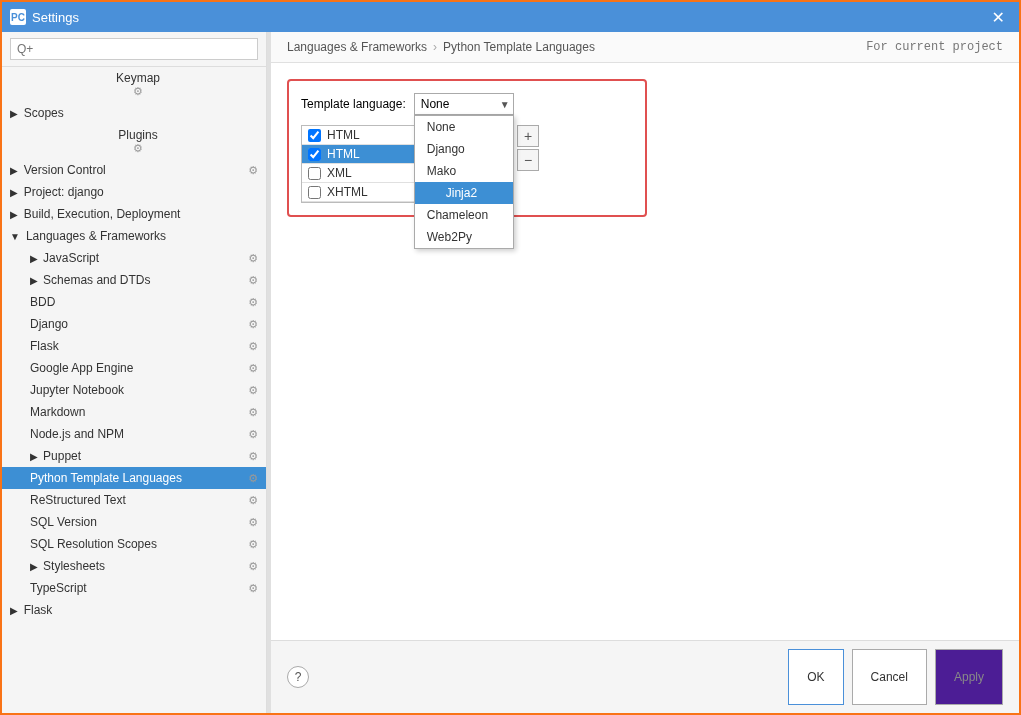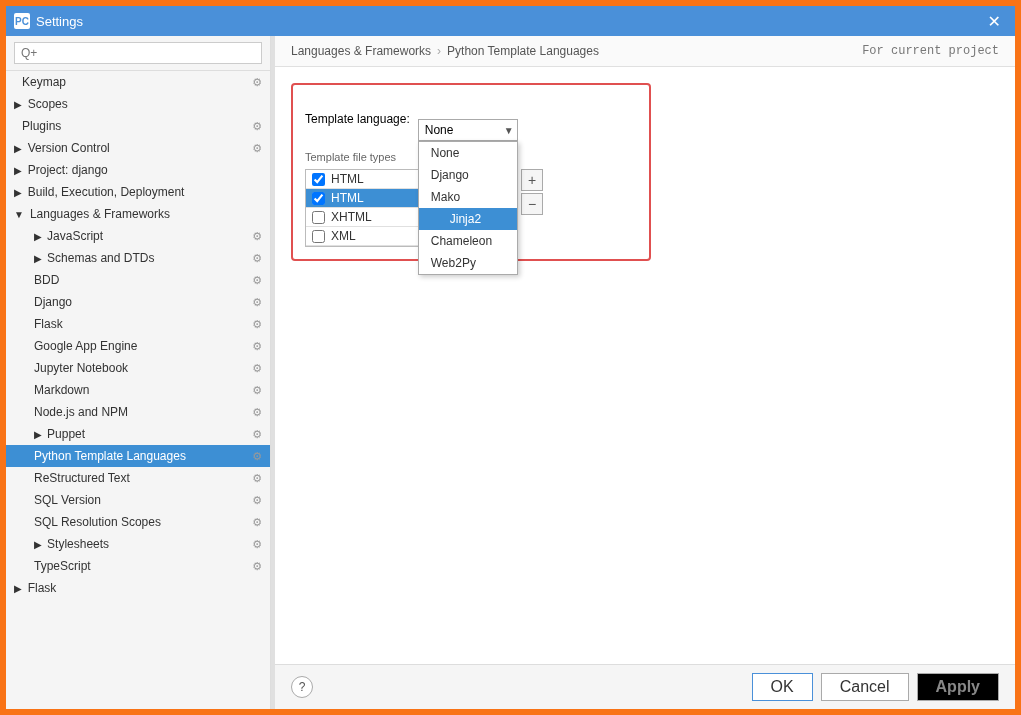--- a/index.html
+++ b/index.html
@@ -1,34 +1,34 @@
 <!DOCTYPE html>
 <html><head>
   <meta charset="utf-8">
   <style>
     * { box-sizing: border-box; margin: 0; padding: 0; }
     body { font-family: 'Segoe UI', Arial, sans-serif; font-size: 12px; background: #f0f0f0; width: 1021px; height: 715px; overflow: hidden; }
 
-    .window { width: 1021px; height: 715px; background: #fff; border: 6px solid #f97316; display: flex; flex-direction: column; }
+    .window { width: 1021px; height: 715px; background: #fff; border: 2px solid #f97316; display: flex; flex-direction: column; }
 
     .title-bar { background: #4a90d9; color: #fff; padding: 4px 8px; display: flex; align-items: center; justify-content: space-between; height: 30px; }
     .title-bar-left { display: flex; align-items: center; gap: 6px; }
     .title-bar-icon { width: 16px; height: 16px; background: #fff; border-radius: 2px; display: flex; align-items: center; justify-content: center; font-size: 10px; color: #4a90d9; font-weight: bold; }
     .title-bar-text { font-size: 13px; font-weight: 400; }
     .title-bar-close { cursor: pointer; font-size: 16px; color: #fff; background: none; border: none; padding: 2px 6px; }
 
     .content { display: flex; flex: 1; overflow: hidden; }
 
     
     .sidebar { width: 265px; background: #f5f5f5; border-right: 1px solid #ddd; display: flex; flex-direction: column; overflow: hidden; }
     .search-bar { padding: 6px 8px; border-bottom: 1px solid #ddd; }
     .search-input { width: 100%; padding: 3px 6px; border: 1px solid #ccc; font-size: 12px; outline: none; }
 
     .sidebar-list { flex: 1; overflow-y: auto; }
-    .sidebar-item { padding: 4px 8px 4px 16px; cursor: pointer; display: flex; align-items: center; justify-content: space-between; color: #333; }
+    .sidebar-item { padding: 4px 8px 4px 16px; cursor: pointer; display: flex; align-items: center; justify-content: space-between; color: #333; flex-direction: column; }
 
     .sidebar-group { }
     .sidebar-group-header { padding: 4px 8px 4px 8px; cursor: pointer; display: flex; align-items: center; gap: 4px; color: #333; font-weight: 500; }
     .sidebar-group-children { }
     .sidebar-child { padding: 4px 8px 4px 28px; cursor: pointer; display: flex; align-items: center; justify-content: space-between; color: #333; }
     .sidebar-child.selected { background: #3d8fd4; color: #fff; }
 
     .chevron { font-size: 10px; margin-right: 2px; }
     .sidebar-icon { color: #999; font-size: 11px; }
 
@@ -41,21 +41,21 @@
     .breadcrumb-current { color: #555; font-size: 12px; }
     .breadcrumb-project { color: #777; font-size: 12px; margin-left: auto; font-family: Liberation Mono, monospace; }
 
     .main-content { flex: 1; padding: 16px; overflow: auto; position: relative; }
 
     
     .form-box { border: 2px solid #e05050; border-radius: 4px; padding: 12px; display: inline-block; min-width: 360px; background: #fff; position: relative; }
     .form-row { display: flex; align-items: center; gap: 8px; margin-bottom: 10px; }
     .form-label { font-size: 12px; color: #000000; white-space: nowrap; }
 
-    .select-wrapper { position: relative; display: inline-block; margin-top: 22px; }
+    .select-wrapper { position: relative; display: inline-block; }
     .template-select { padding: 3px 24px 3px 6px; border: 1px solid #aaa; font-size: 12px; background: #fff; appearance: none; cursor: pointer; min-width: 100px; outline: none; }
     .select-arrow { position: absolute; right: 4px; top: 50%; transform: translateY(-50%); font-size: 10px; pointer-events: none; color: #555; }
 
     .dropdown-open { border: 1px solid #aaa; background: #fff; position: absolute; top: 100%; left: 0; z-index: 100; min-width: 100px; box-shadow: 2px 2px 5px rgba(0,0,0,0.2); }
     .dropdown-item { padding: 4px 12px; cursor: pointer; font-size: 12px; color: #333; }
     .dropdown-item.selected { background: #3d8fd4; color: #fff; padding-left: 31px; }
 
     .file-types-label { font-size: 11px; color: #666; margin-bottom: 6px; }
     .file-types-table { border: 1px solid #bbb; min-width: 200px; }
     .file-type-row { display: flex; align-items: center; padding: 2px 6px; border-bottom: 1px solid #e0e0e0; }
@@ -65,23 +65,23 @@
     .file-type-name { font-size: 12px; color: #333; }
 
     .table-with-buttons { display: flex; gap: 16px; align-items: flex-start; }
     .table-buttons { display: flex; flex-direction: column; gap: 2px; }
     .table-btn { width: 22px; height: 22px; border: 1px solid #aaa; background: #f5f5f5; cursor: pointer; display: flex; align-items: center; justify-content: center; font-size: 14px; color: #555; }
 
     
     .bottom-bar { padding: 8px 16px; border-top: 1px solid #ddd; background: #f5f5f5; display: flex; align-items: center; justify-content: space-between; }
     .help-btn { width: 22px; height: 22px; border-radius: 50%; border: 1px solid #aaa; background: #fff; cursor: pointer; font-size: 12px; color: #555; display: flex; align-items: center; justify-content: center; }
     .dialog-buttons { display: flex; gap: 8px; }
-    .dialog-btn { padding: 4px 18px; border: 1px solid #aaa; background: #fff; cursor: pointer; font-size: 16px; color: #333; }
+    .dialog-btn { padding: 20px 18px; border: 1px solid #aaa; background: #fff; cursor: pointer; font-size: 12px; color: #333; }
     .dialog-btn.primary { background: #fff; border-color: #4a90d9; color: #333; }
-    .dialog-btn.apply { background: #000000; color: #888; font-weight: bold; }
+    .dialog-btn.apply { background: #4c1d95; color: #888; }
 
     .resizer { width: 4px; background: #e0e0e0; cursor: col-resize; }
   </style>
 </head>
 <body>
 
 <div class="window">
 
   <div class="title-bar">
     <div class="title-bar-left">
@@ -267,38 +267,37 @@
                 <div class="dropdown-item">Django</div>
                 <div class="dropdown-item">Mako</div>
                 <div class="dropdown-item selected">Jinja2</div>
                 <div class="dropdown-item">Chameleon</div>
                 <div class="dropdown-item">Web2Py</div>
               </div>
             </div>
           </div>
 
           <div>
-            <div class="file-types-label">Template file types</div>
             <div class="table-with-buttons">
               <div class="file-types-table">
                 <div class="file-type-row">
                   <input type="checkbox" class="file-type-checkbox" checked="" style="">
                   <span class="file-type-name">HTML</span>
                 </div>
                 <div class="file-type-row selected-row">
                   <input type="checkbox" class="file-type-checkbox" checked="" style="">
                   <span class="file-type-name" style="color:#fff">HTML</span>
                 </div>
                 <div class="file-type-row">
                   <input type="checkbox" class="file-type-checkbox" style="">
-                  <span class="file-type-name">XHTML</span>
+                  <span class="file-type-name">XML</span>
                 </div>
                 <div class="file-type-row">
                   <input type="checkbox" class="file-type-checkbox" style="">
-                  <span class="file-type-name">XML</span>
+                  <span class="file-type-name">XHTML</span>
                 </div>
               </div>
               <div class="table-buttons">
                 <button class="table-btn">+</button>
                 <button class="table-btn">−</button>
               </div>
             </div>
           </div>
         </div>
       </div>

